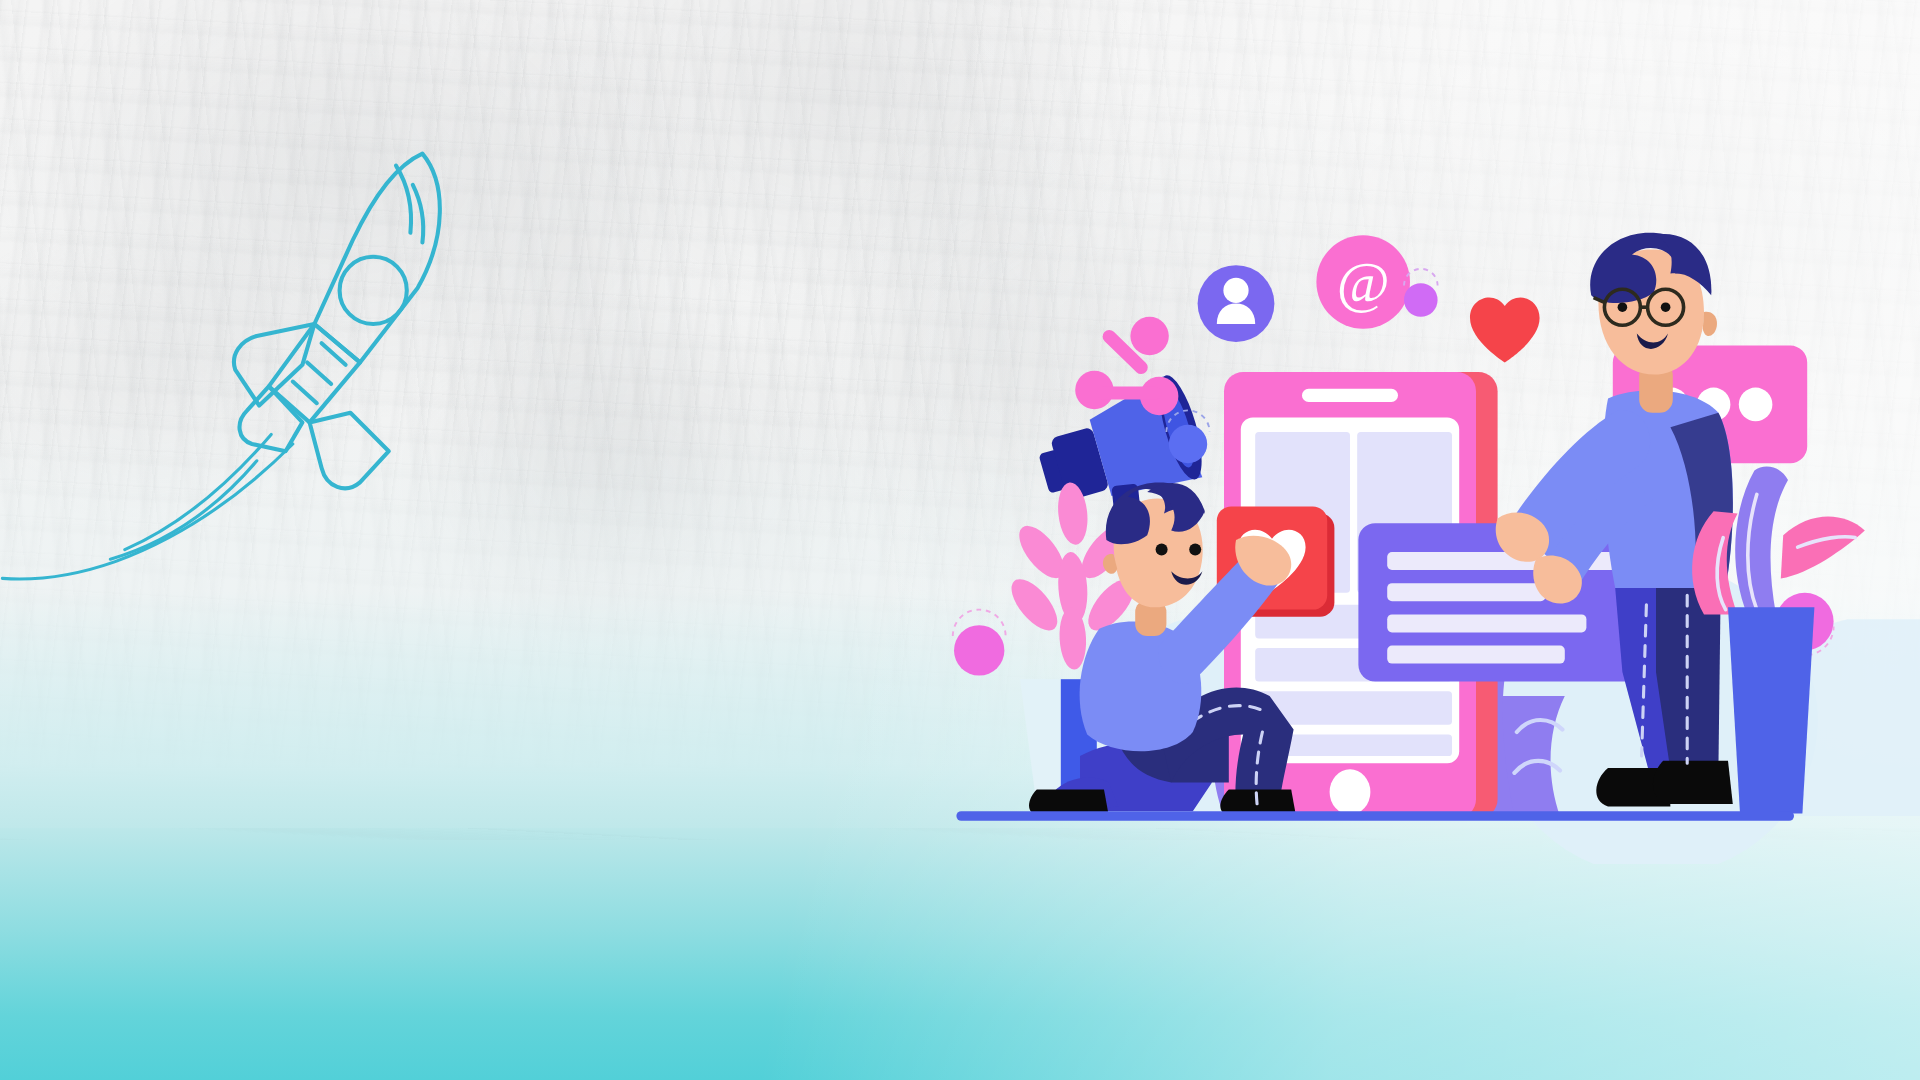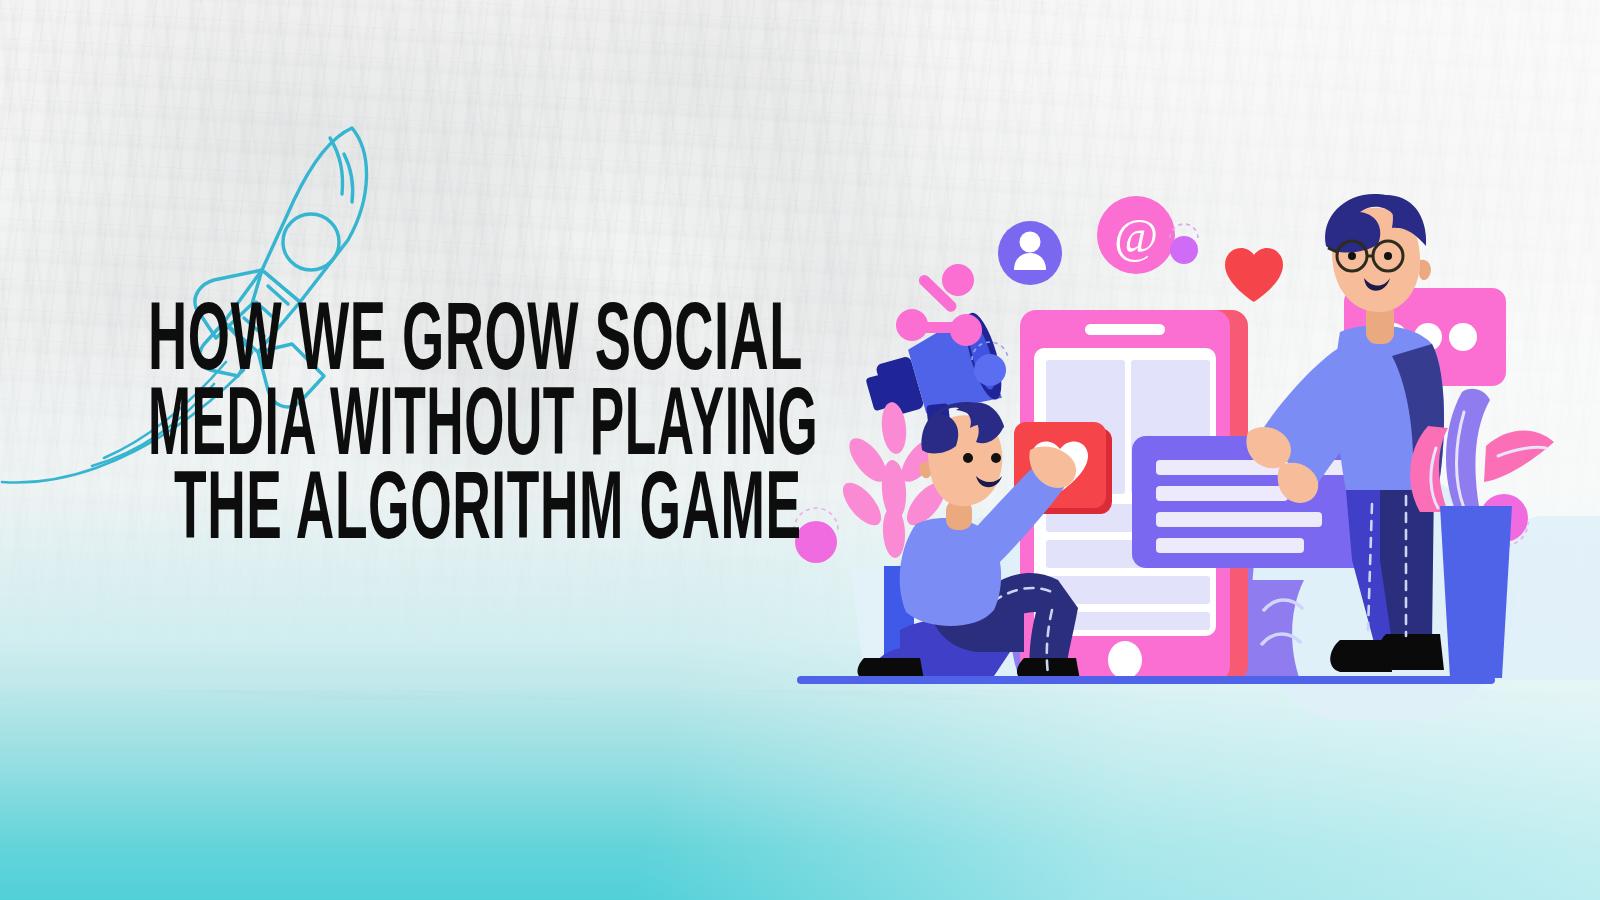--- a/index.html
+++ b/index.html
@@ -121,25 +121,20 @@
       </g>
 
       <g fill="none" stroke="#35b5d0" stroke-width="2.6" stroke-linecap="round">
         <path d="M244 280 C206 318 156 356 96 378 C62 390 30 394 2 392"></path>
         <path d="M226 272 C190 314 150 348 104 368"></path>
         <path d="M214 294 C180 334 140 362 92 376"></path>
       </g>
     </svg>
   </div>
 
-  <div id="headline">
-    <span class="title-line" id="t-line1">HOW WE GROW SOCIAL</span>
-    <span class="title-line" id="t-line2">MEDIA WITHOUT PLAYING</span>
-    <span class="title-line" id="t-line3">THE ALGORITHM GAME</span>
-  </div>
 
   <div id="illustration">
     <svg width="820" height="560" viewBox="0 0 820 560">
 
       <g>
         <path d="M150 520 C120 470 130 400 180 368 C226 338 286 352 306 400 L316 520 Z" fill="#dff0f9"></path>
         <ellipse cx="600" cy="440" rx="135" ry="130" fill="#dff0f9"></ellipse>
         <path d="M690 520 C660 450 690 370 760 356 L820 356 L820 520 Z" fill="#dff0f9" opacity=".85"></path>
       </g>
 

